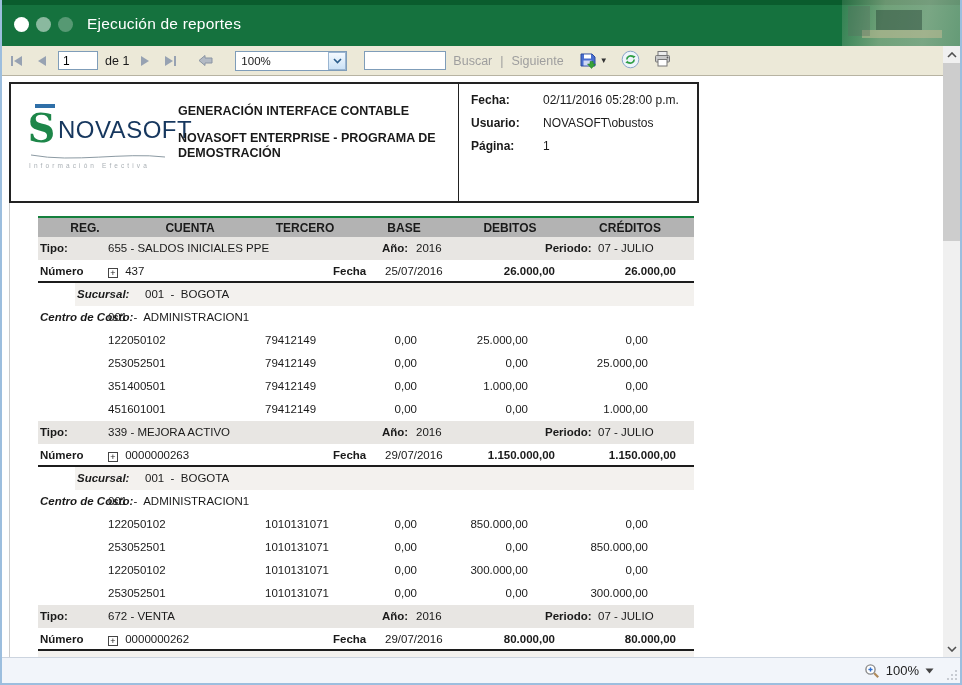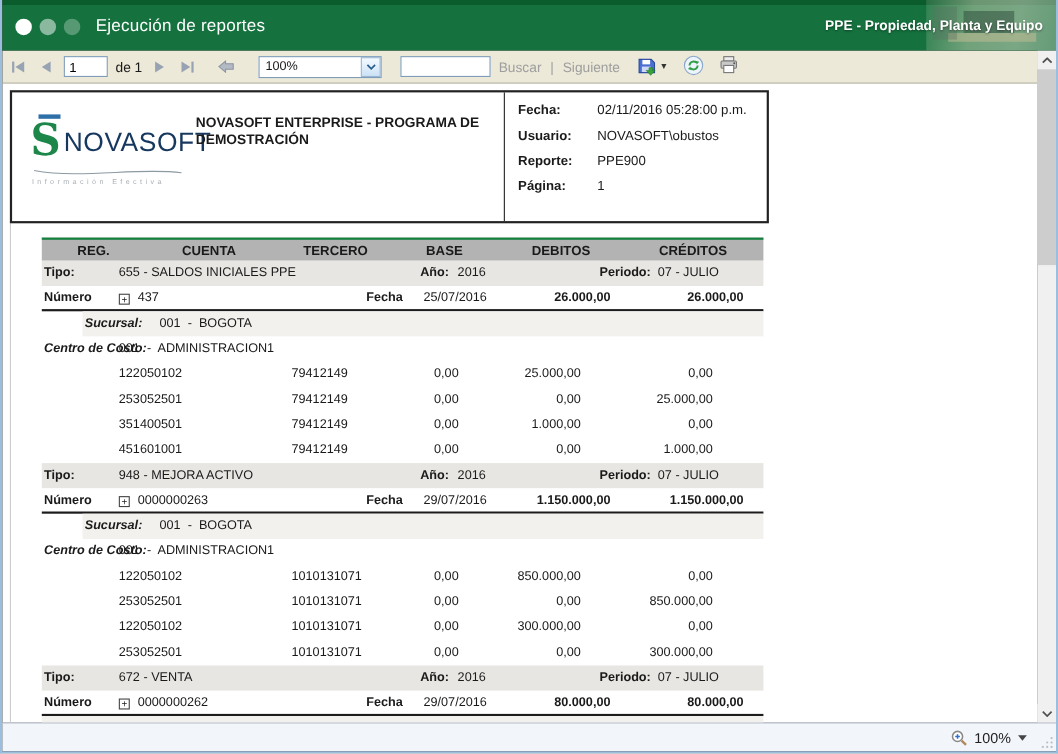--- a/index.html
+++ b/index.html
@@ -114,21 +114,20 @@
       <span class="dot dot1"></span>
       <span class="dot dot2"></span>
       <span class="dot dot3"></span>
     </div>
     <span class="win-title">Ejecución de reportes</span>
     <div class="photo">
       <div class="p1"></div>
       <div class="p2"></div>
       <div class="p3"></div>
     </div>
-    <span class="right-title">PPE - Propiedad, Planta y Equipo</span>
   </div>
 
   <div class="main">
     <div class="scrollpane">
 
       <div class="toolbar">
         <span class="tbtn">
           <svg width="14" height="12" viewBox="0 0 14 12">
               <rect x="1" y="1" width="2" height="10" fill="#97a2b2"></rect>
               <polygon points="12,1 12,11 4,6" fill="#97a2b2"></polygon>
@@ -208,35 +207,32 @@
             <div class="logo-line1">
               <span class="logo-s">S</span>
               <span class="logo-name">NOVASOFT</span>
             </div>
             <svg class="logo-curve" width="138" height="10" viewBox="0 0 138 10">
               <path d="M2 3 C 45 11, 95 0, 136 5" fill="none" stroke="#8c9aa3" stroke-width="1"></path>
             </svg>
             <div class="logo-tag">Información Efectiva</div>
           </div>
           <div class="rtitles">
+            <div class="t1">GENERACIÓN INTERFACE CONTABLE</div>
             <div class="t2">NOVASOFT ENTERPRISE - PROGRAMA DE DEMOSTRACIÓN</div>
           </div>
           <div class="rdivider"></div>
           <div class="rmeta">
             <div class="meta-row">
               <span class="meta-label">Fecha:</span>
               <span class="meta-value">02/11/2016 05:28:00 p.m.</span>
             </div>
             <div class="meta-row">
               <span class="meta-label">Usuario:</span>
               <span class="meta-value">NOVASOFT\obustos</span>
-            </div>
-            <div class="meta-row">
-              <span class="meta-label">Reporte:</span>
-              <span class="meta-value">PPE900</span>
             </div>
             <div class="meta-row">
               <span class="meta-label">Página:</span>
               <span class="meta-value">1</span>
             </div>
           </div>
         </div>
 
         <div class="rtable">
           <div class="thead">
@@ -295,21 +291,21 @@
               </div>
               <div class="trow detail">
                 <span class="c-cuenta">451601001</span>
                 <span class="c-tercero">79412149</span>
                 <span class="c-base">0,00</span>
                 <span class="c-deb">0,00</span>
                 <span class="c-cred">1.000,00</span>
               </div>
               <div class="trow tipo">
                 <span class="c-label">Tipo:</span>
-                <span class="c-value">948 - MEJORA ACTIVO</span>
+                <span class="c-value">339 - MEJORA ACTIVO</span>
                 <span class="c-ano-l">Año:</span>
                 <span class="c-ano">2016</span>
                 <span class="c-per-l">Periodo:</span>
                 <span class="c-per">07 - JULIO</span>
               </div>
               <div class="trow numero">
                 <span class="c-label">Número</span>
                 <span class="c-num"><span class="ebox">+</span> 0000000263</span>
                 <span class="c-fecha-l">Fecha</span>
                 <span class="c-fecha">29/07/2016</span>

